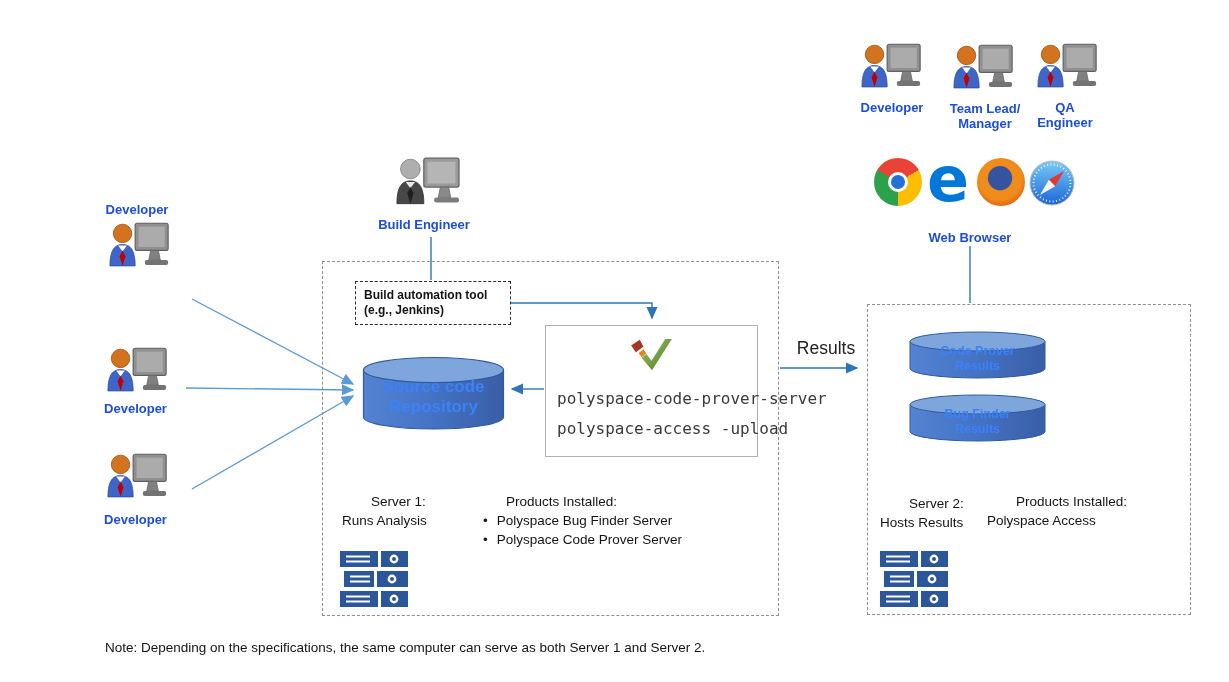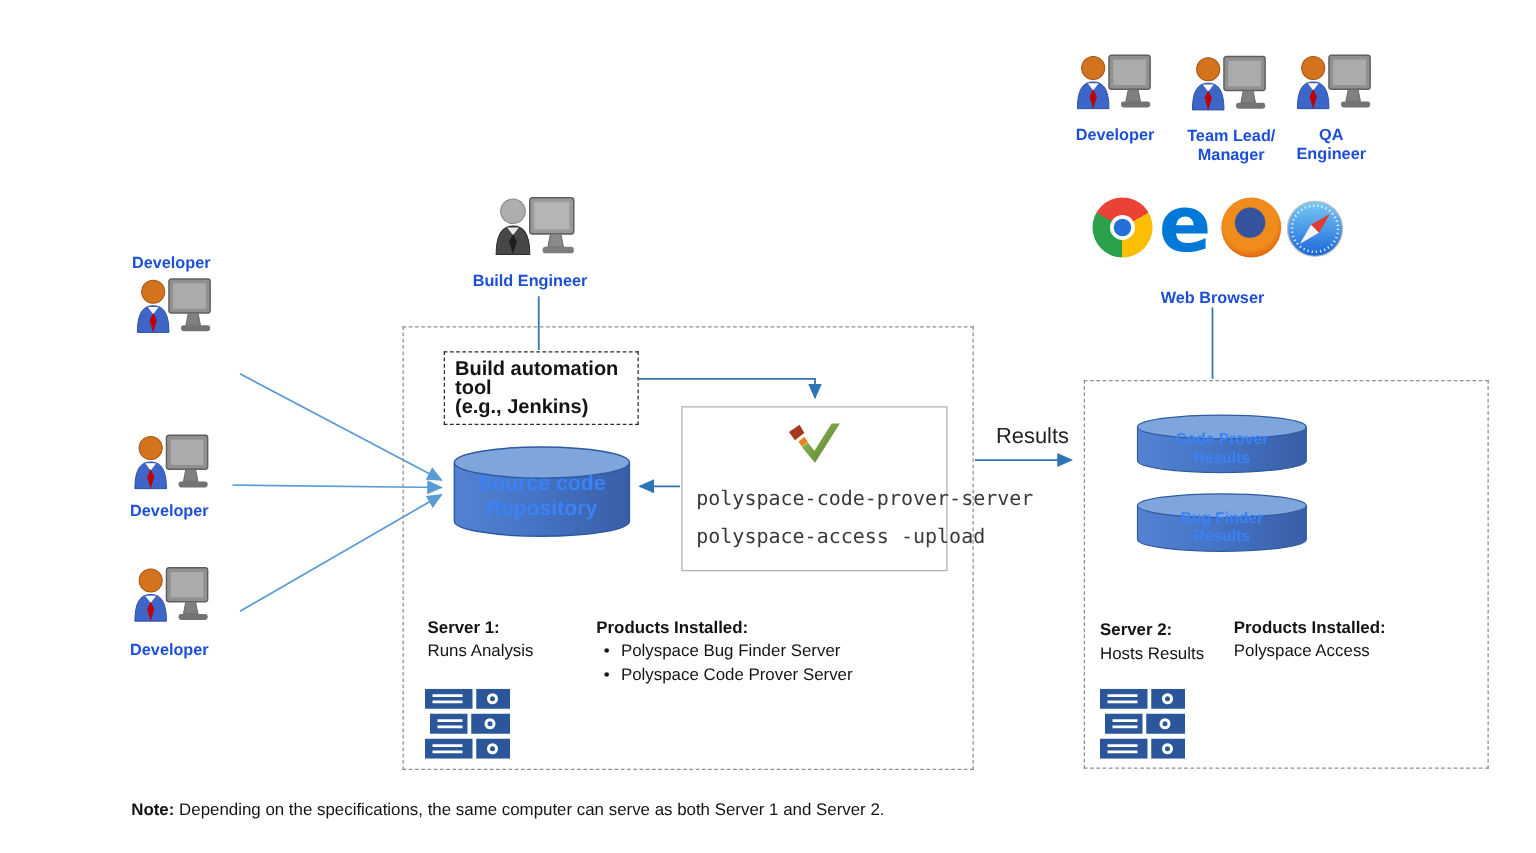--- a/index.html
+++ b/index.html
@@ -3,39 +3,39 @@
 <meta charset="utf-8">
 <style>
   html,body{margin:0;padding:0;background:#fff;}
   .canvas{position:relative;width:1229px;height:682px;background:#fff;overflow:hidden;
           font-family:"Liberation Sans",sans-serif;color:#1a1a1a;}
   .abs{position:absolute;}
   .overlay{position:absolute;left:0;top:0;z-index:0;}
   .lbl{position:absolute;font-weight:bold;font-size:13px;color:#1d4ed8;text-align:center;line-height:15px;}
   .big{position:absolute;font-size:17.5px;font-weight:400;color:#222;text-align:center;line-height:21px;}
   .dashed-frame{position:absolute;border:1px dashed #8f8f8f;background:transparent;z-index:1;}
-  .build-box{position:absolute;border:1.5px dashed #2b2b2b;background:#fff;font-size:16px;font-weight:bold;
+  .build-box{position:absolute;border:1.5px dashed #2b2b2b;background:#fff;font-size:12px;font-weight:bold;
              line-height:15px;padding:6px 8px;color:#141414;z-index:2;}
   .ps-box{position:absolute;border:1px solid #b0b0b0;background:#fff;z-index:2;}
   .cmd{position:absolute;font-family:"DejaVu Sans Mono","Liberation Mono",monospace;font-size:16px;color:#3a3a3a;white-space:pre;}
   .cyl-text{position:absolute;width:100%;text-align:center;color:#3b82f6;font-weight:bold;z-index:3;}
   .repo-text{font-size:17px;line-height:20px;top:21px;}
   .res-text{font-size:12.5px;line-height:15px;top:13px;}
   .cap{position:absolute;font-size:13.5px;line-height:19px;color:#141414;}
-  .cap b{font-weight:bold;}
+  .cap b{font-weight:normal;margin-left:29px;}
   .bullet-row{display:flex;gap:9px;padding-left:6px;}
   .bicon{position:absolute;width:48px;height:48px;border-radius:50%;}
   .chrome-center{position:absolute;left:50%;top:50%;transform:translate(-50%,-50%);
                  width:20px;height:20px;border-radius:50%;background:#fff;}
   .chrome-center::after{content:"";position:absolute;left:50%;top:50%;transform:translate(-50%,-50%);
                  width:14px;height:14px;border-radius:50%;background:#2270D8;}
   .edge-e{position:absolute;font-family:"DejaVu Sans",sans-serif;font-weight:bold;color:#0078D7;
           font-size:62px;line-height:48px;}
   .note{position:absolute;font-size:13.5px;color:#141414;}
-  .note b{font-weight:bold;margin-top:24px;}
+  .note b{font-weight:normal;margin-top:24px;}
   svg line,svg polyline{stroke:#2E75B6;stroke-width:1.4;fill:none;}
   svg .thin{stroke:#5B9BD5;}
 </style>
 </head>
 <body>
 
 <svg width="0" height="0" style="position:absolute" aria-hidden="true">
   <defs>
     <linearGradient id="cylGrad" x1="0" y1="0" x2="1" y2="0">
       <stop offset="0" stop-color="#5583D3"></stop>

